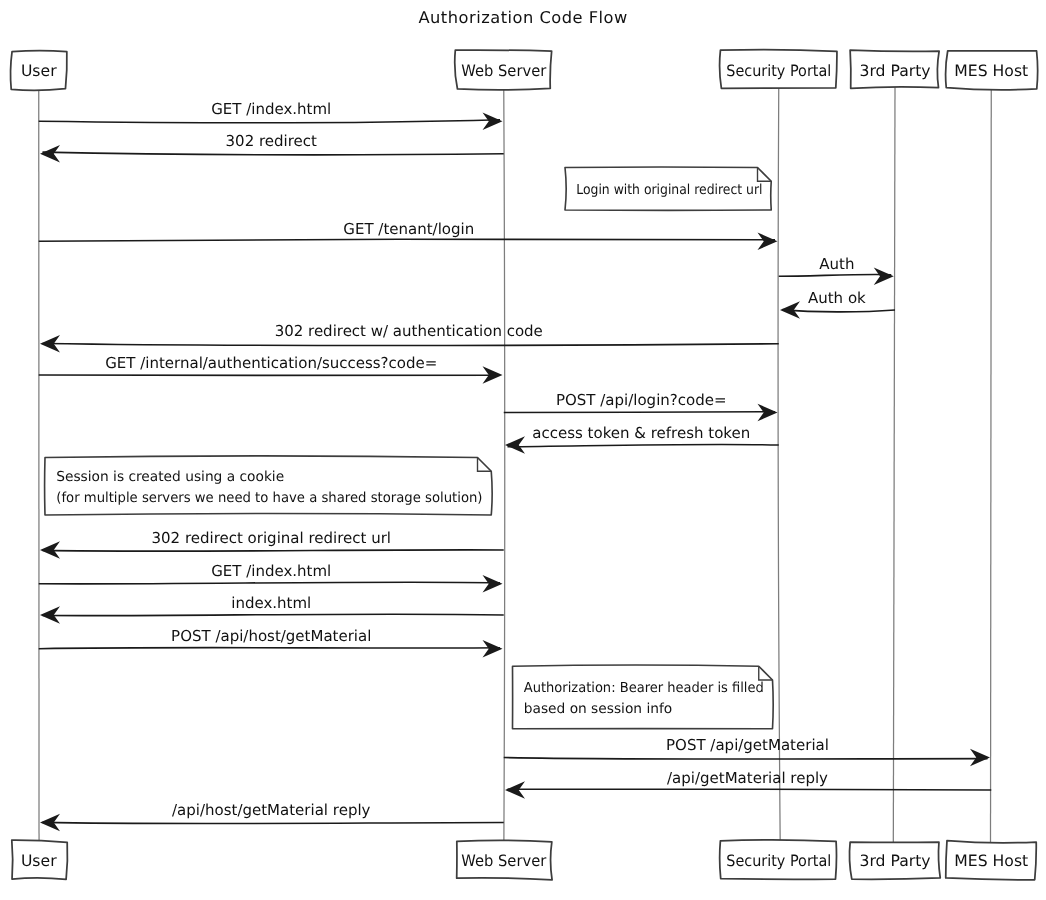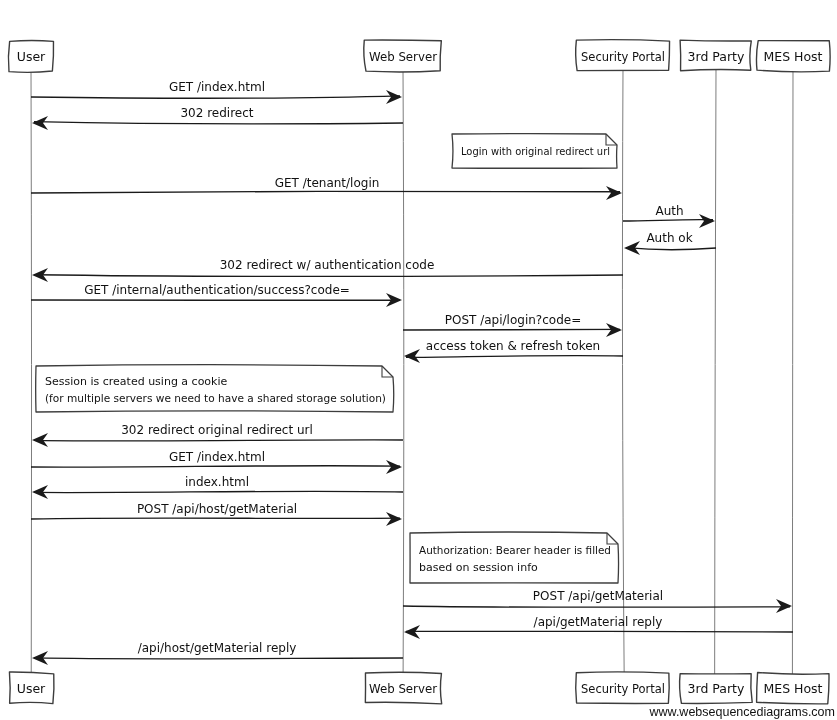--- a/index.html
+++ b/index.html
@@ -8,20 +8,21 @@
   .title{position:absolute;top:7px;left:0;width:100%;text-align:center;
          font-size:13px;color:#111;letter-spacing:.4px;}
   .watermark{position:absolute;right:2px;bottom:1px;
          font-family:"Liberation Sans",sans-serif;font-size:12.5px;color:#111;}
   svg text{font-family:"DejaVu Sans",sans-serif;fill:#111;}
 </style>
 </head>
 <body>
 
 <div class="stage">
+  <div class="title">Authorization Code Flow</div>
   <svg id="diagram" width="837" height="720" viewBox="0 0 837 720">
       <path d="M31,69 Q31.91855281207133,357 31.228742283950616,675" stroke="#7d7d7d" stroke-width="1" fill="none"></path>
       <path d="M403,69 Q404.55459533607683,357 403.1023791152263,675" stroke="#7d7d7d" stroke-width="1" fill="none"></path>
       <path d="M623,69 Q621.4828189300412,357 624.1581147119341,675" stroke="#7d7d7d" stroke-width="1" fill="none"></path>
       <path d="M716,69 Q715.011865569273,357 714.6552083333333,675" stroke="#7d7d7d" stroke-width="1" fill="none"></path>
       <path d="M793,69 Q792.6355624142661,357 792.4084747942387,675" stroke="#7d7d7d" stroke-width="1" fill="none"></path>
       <path d="M31,97 C142.6,98.4872427983539 291.4,98.94413751714677 400,95.80110596707819" stroke="#1a1a1a" stroke-width="1.3" fill="none"></path>
       <path d="M402,97 L386,90 L391,97 L386,104 Z" fill="#1a1a1a" stroke="none"></path>
       <text x="217" y="91" text-anchor="middle" font-size="12">GET /index.html</text>
       <path d="M403,123 C291.4,124.24897633744855 142.60000000000002,124.02778463648833 34,121.68679269547326" stroke="#1a1a1a" stroke-width="1.3" fill="none"></path>
@@ -94,14 +95,13 @@
       <text x="623" y="692.5" text-anchor="middle" font-size="12.5" textLength="84" lengthAdjust="spacingAndGlyphs">Security Portal</text>
       <path d="M680.1046296296296,40.08282750342936 Q715.7029406721535,41.442146776406034 751.3012517146776,40.86484053497942 Q748.7441512345679,55.5264231824417 750.8044581618656,70.18800582990397 Q715.6846622085047,68.62703703703703 680.564866255144,70.74368141289438 Q681.0090483539094,55.413254458161866 680.1046296296296,40.08282750342936 Z" fill="#ffffff" stroke="#3d3d3d" stroke-width="1.4" stroke-linejoin="round"></path>
       <text x="716" y="60.5" text-anchor="middle" font-size="12.5">3rd Party</text>
       <path d="M680.117695473251,673.6082390260631 Q715.6357596021949,674.1482990397806 751.1538237311386,673.6371656378601 Q750.0663528806584,687.99627914952 752.2002400548697,702.3553926611797 Q716.8150120027435,703.7381275720164 681.4297839506173,703.3431670096022 Q678.5608796296298,688.4757030178326 680.117695473251,673.6082390260631 Z" fill="#ffffff" stroke="#3d3d3d" stroke-width="1.4" stroke-linejoin="round"></path>
       <text x="716" y="692.5" text-anchor="middle" font-size="12.5">3rd Party</text>
       <path d="M758.1677983539095,40.61513203017833 Q793.7167266803841,40.60259945130315 829.2656550068588,40.77986111111111 Q830.9144804526749,55.94761659807956 829.4108367626886,71.11537208504801 Q793.2046210562414,72.9751440329218 756.9984053497942,70.09080075445816 Q755.5053034979424,55.352966392318244 758.1677983539095,40.61513203017833 Z" fill="#ffffff" stroke="#3d3d3d" stroke-width="1.4" stroke-linejoin="round"></path>
       <text x="793" y="60.5" text-anchor="middle" font-size="12.5">MES Host</text>
       <path d="M757.5882716049383,672.4368398491084 Q793.2791752400549,675.3383813443073 828.9700788751715,673.6262602880659 Q829.2218672839506,688.7137688614541 827.7695816186557,703.8012774348423 Q792.1868227023319,704.0714197530864 756.6040637860083,702.3199159807956 Q756.5756532921811,687.378377914952 757.5882716049383,672.4368398491084 Z" fill="#ffffff" stroke="#3d3d3d" stroke-width="1.4" stroke-linejoin="round"></path>
       <text x="793" y="692.5" text-anchor="middle" font-size="12.5">MES Host</text>
     </svg>
-  <div class="watermark">www.websequencediagrams.com</div>
 </div>
 
 </body></html>

